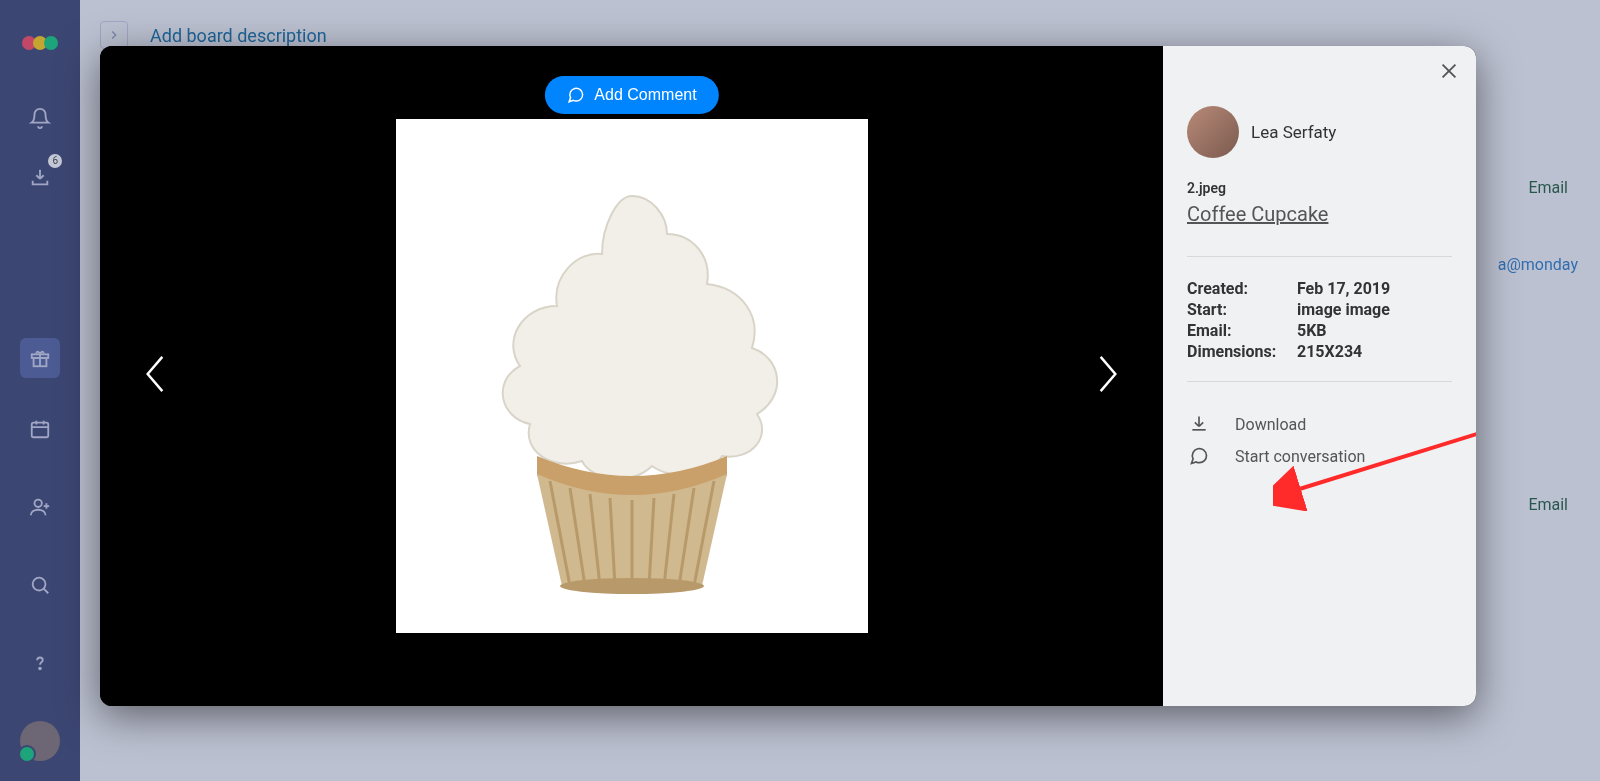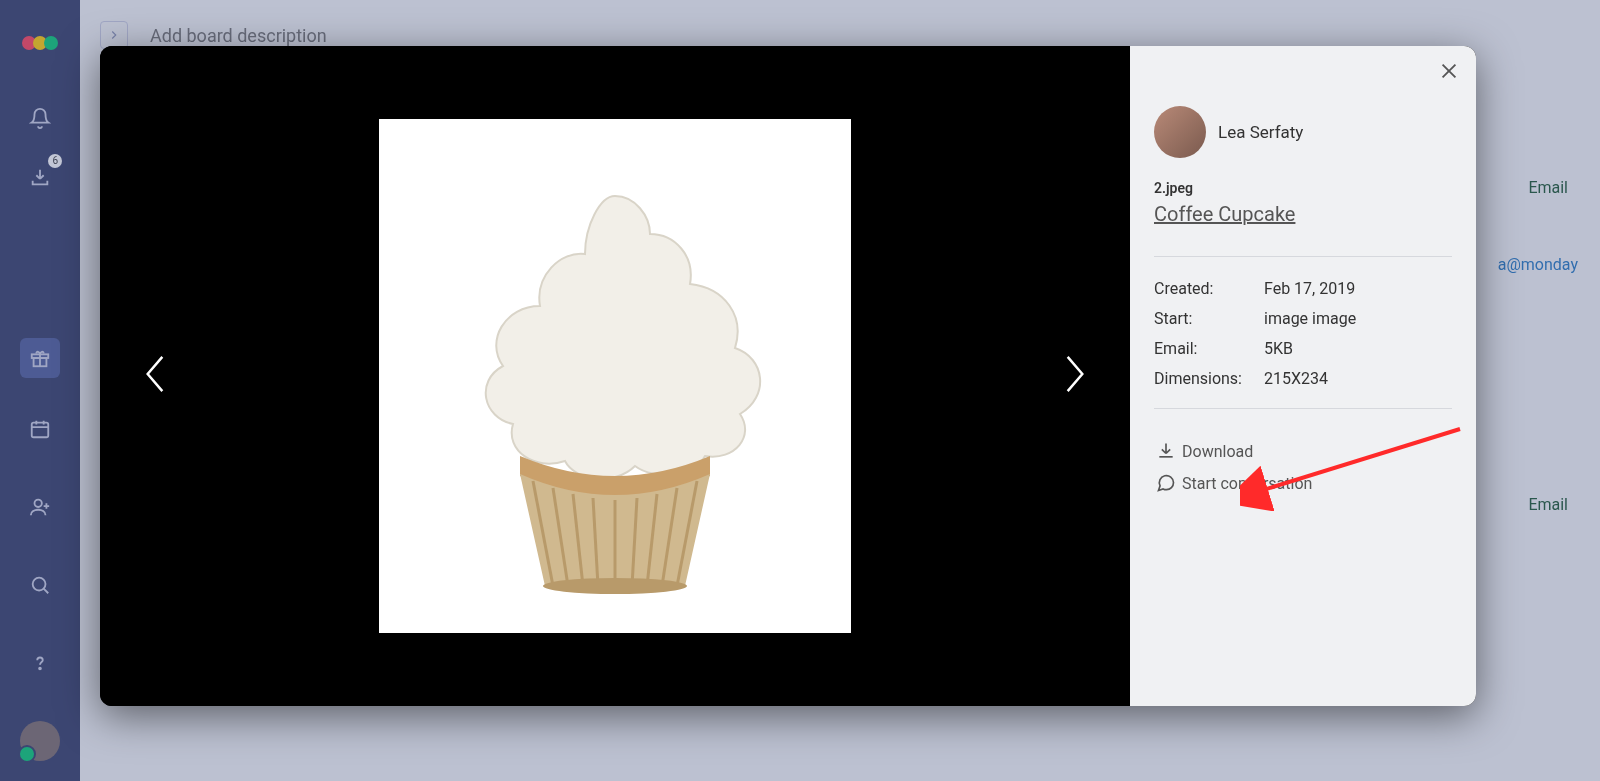--- a/index.html
+++ b/index.html
@@ -27,39 +27,39 @@
   .badge-count { position:absolute; top:-4px; right:-2px; background:#fff; color:#333; font-size:10px;
     border-radius:8px; padding:0 4px; line-height:14px; }
 
   .leftbar-bottom { margin-top:auto; margin-bottom:20px; display:flex; flex-direction:column; align-items:center; gap:18px;}
   .avatar-small { width:40px; height:40px; border-radius:50%; background:#7a6a6a; position:relative; }
   .avatar-small::after{ content:""; position:absolute; bottom:-2px; left:-2px; width:14px; height:14px;
     border-radius:50%; background:#00ca72; border:2px solid #303a66;}
 
   .board-header {
     position:absolute; left:100px; right:20px; top:0; height:70px; display:flex; align-items:center;
-    color:#737373; font-size:18px; z-index:1;
+    color:#0369a1; font-size:18px; z-index:1;
   }
   .chev-box { width:28px; height:28px; border:1px solid #c9cde4; border-radius:4px;
     display:flex; align-items:center; justify-content:center; margin-right:22px; color:#8a94b8;}
   .chev-box svg{width:14px;height:14px;}
 
   .bg-right-text { position:absolute; right:32px; color:#14532d; font-size:16px; z-index:1;}
   .bg-right-text.t1{ top:178px;}
   .bg-right-text.t2{ top:495px;}
   .bg-email-link{ position:absolute; right:22px; top:255px; color:#1f76c2; font-size:16px; z-index:1;}
 
   
   .lightbox {
     position:absolute; left:100px; top:46px; width:1376px; height:660px;
     border-radius:12px; overflow:hidden; display:flex;
     box-shadow: 0 10px 40px rgba(0,0,0,.5); z-index:10; background:#000;
   }
   .lb-left { flex:1; background:#000; position:relative; display:flex; align-items:center; justify-content:center; }
-  .lb-right { width:346px; background:#f0f1f3; padding:22px 24px 20px 24px; position:relative; }
+  .lb-right { width:313px; background:#f0f1f3; padding:22px 24px 20px 24px; position:relative; }
 
   .add-comment-btn{
     position:absolute; top:30px; left:50%; transform:translateX(-50%);
     background:#0085ff; color:#fff; border:none; border-radius:22px;
     padding:10px 22px; font-size:16px; display:flex; align-items:center; gap:10px; cursor:pointer;
   }
   .add-comment-btn svg{width:18px;height:18px;}
 
   .nav-arrow{ position:absolute; top:50%; transform:translateY(-50%); color:#fff; cursor:pointer;}
   .nav-arrow svg{width:30px;height:44px;stroke-width:2;}
@@ -74,25 +74,25 @@
 
   .uploader-row{ display:flex; align-items:center; gap:12px; margin-top:38px; margin-bottom:22px;}
   .uploader-avatar{ width:52px; height:52px; border-radius:50%; background:linear-gradient(135deg,#b98a78,#7a5a4e); }
   .uploader-name{ font-size:17px; color:#333;}
 
   .file-title{ font-size:14px; font-weight:600; color:#333; margin-bottom:6px;}
   .file-sub{ font-size:20px; color:#555; text-decoration:underline; display:inline-block; margin-bottom:20px; cursor:pointer;}
 
   .hr{ border:none; border-top:1px solid #d6d8dd; margin:10px 0 22px 0;}
 
-  .meta-grid{ display:grid; grid-template-columns: 110px 1fr; row-gap:11px; font-size:16px; color:#333; margin-bottom:20px;}
+  .meta-grid{ display:grid; grid-template-columns: 110px 1fr; row-gap:2px; font-size:16px; color:#333; margin-bottom:20px;font-weight:bold;}
   .meta-grid .lab{ color:#333;}
   .hr2{ border:none; border-top:1px solid #d6d8dd; margin:18px 0 26px 0;}
 
-  .action-row{ display:flex; align-items:center; gap:6px; font-size:16px; color:#555; padding:6px 2px; cursor:pointer;}
+  .action-row{ display:flex; align-items:center; gap:26px; font-size:16px; color:#555; padding:6px 2px; cursor:pointer;}
   .action-row svg{ width:20px; height:20px; }
   .action-row.link{ color:#0085ff; }
   .action-row.dl svg{ color:#555;}
   .action-row.conv svg{ color:#555;}
   .action-row.link svg{ color:#0085ff;}
 
   .highlight-box{ border:3px solid #ff2a2a; border-radius:3px; padding:2px 4px; display:inline-flex;}
 
   .annot-arrow{ position:absolute; pointer-events:none; }
 </style>
@@ -168,20 +168,26 @@
 
 <div class="bg-right-text t1">Email</div>
 <div class="bg-email-link">a@monday</div>
 <div class="bg-right-text t2">Email</div>
 
 <div class="bg-overlay"></div>
 
 <div class="lightbox">
   <div class="lb-left">
 
+    <button class="add-comment-btn">
+      <svg viewBox="0 0 24 24" fill="none" stroke="currentColor" stroke-width="2">
+          <path d="M21 11.5a8.38 8.38 0 01-8.5 8.5 8.5 8.5 0 01-4-.9L3 21l1.9-5.6A8.5 8.5 0 1121 11.5z"></path>
+        </svg>
+      <span>Add Comment</span>
+    </button>
 
     <div class="nav-arrow left">
       <svg viewBox="0 0 24 36" fill="none" stroke="currentColor" stroke-width="3">
           <polyline points="18 4 6 18 18 32"></polyline>
         </svg>
     </div>
     <div class="nav-arrow right">
       <svg viewBox="0 0 24 36" fill="none" stroke="currentColor" stroke-width="3">
           <polyline points="6 4 18 18 6 32"></polyline>
         </svg>

